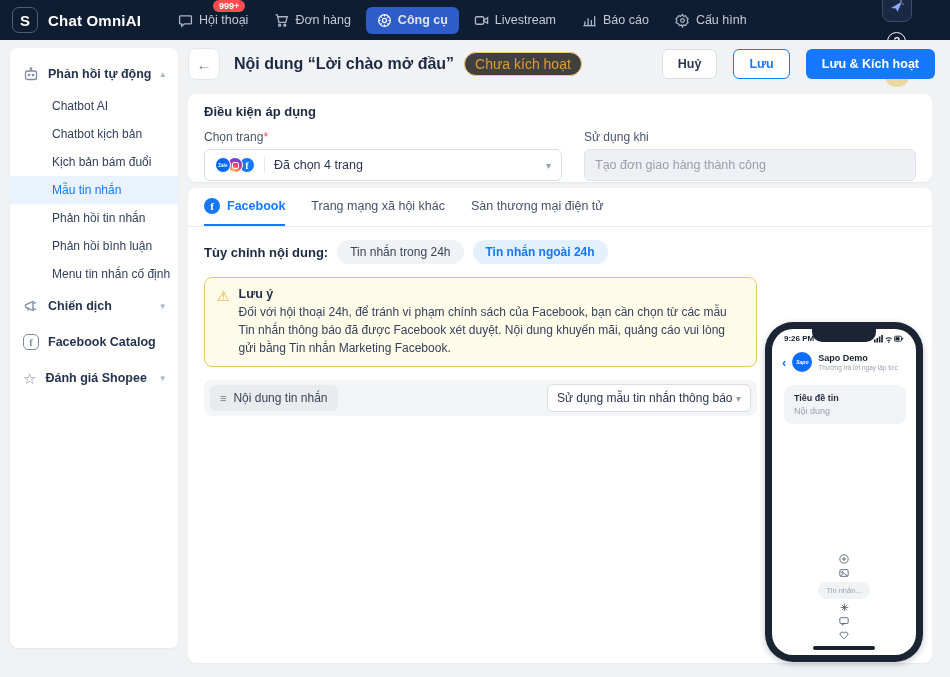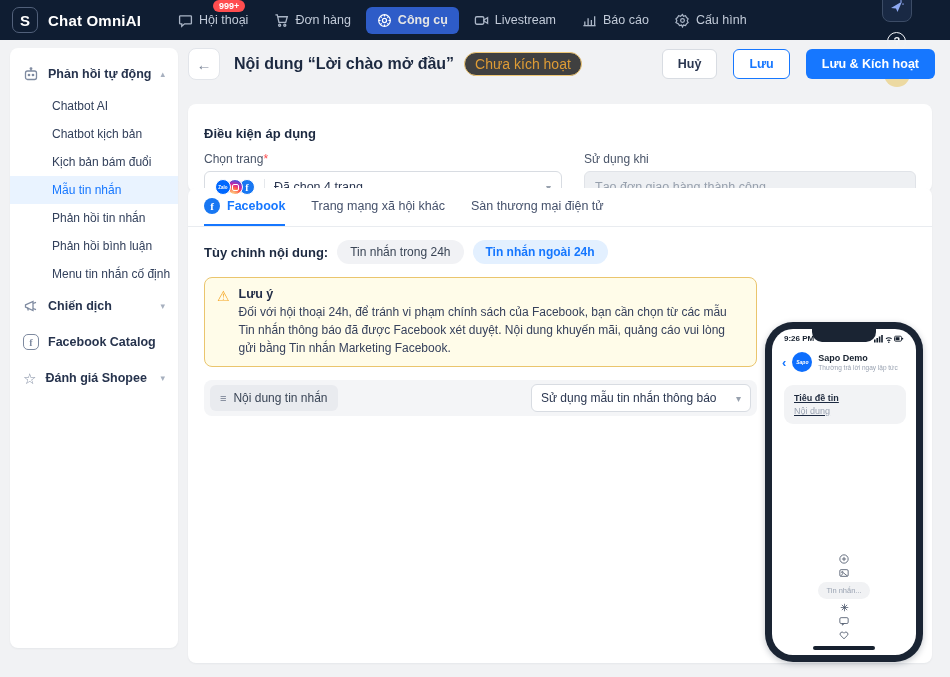--- a/index.html
+++ b/index.html
@@ -40,21 +40,21 @@
   .page-title { margin-left:14px; font-size:16px; font-weight:bold; color:#1c2940; }
   .status-badge { margin-left:10px; border:1px solid #f0c875; background:#404040; color:#df9c35; font-size:14px; padding:3px 10px; border-radius:999px; }
   .header-actions { margin-left:auto; display:flex; gap:16px; }
   .btn { font-size:12.5px; font-weight:bold; border-radius:6px; padding:7px 15px; cursor:pointer; border:1px solid transparent; }
   .btn-cancel { background:#fff; border-color:#d8dce2; color:#2a3650; }
   .btn-save { background:#fff; border-color:#1677ff; color:#1677ff; }
   .btn-primary { background:#1677ff; color:#fff; }
 
   
   .card { position:absolute; background:#fff; border-radius:8px; box-shadow:0 1px 2px rgba(20,30,50,.05); }
-  .card-cond { left:188px; top:104px; width:744px; height:88px; padding:22px 16px; }
+  .card-cond { left:188px; top:94px; width:744px; height:88px; padding:10px 16px; }
   .card-title { font-size:13px; font-weight:bold; color:#1c2940; }
   .cond-row { display:flex; gap:22px; margin-top:11px; }
   .field-label { font-size:12px; color:#4a5569; margin-bottom:5px; }
   .req { color:#ff4d4f; }
   .col-pages { width:358px; }
   .col-usage { flex:1; }
   .select-box { height:32px; border:1px solid #d8dce2; border-radius:6px; background:#fff; display:flex; align-items:center; padding:0 10px; cursor:pointer; }
   .soc-icons { display:flex; }
   .soc { width:16px; height:16px; border-radius:50%; color:#fff; font-weight:bold; display:flex; align-items:center; justify-content:center; border:1.5px solid #fff; }
   .soc + .soc { margin-left:-4px; }
@@ -78,35 +78,35 @@
   .pill { font-size:12px; padding:5px 13px; border-radius:999px; cursor:pointer; }
   .pill-gray { background:#f1f2f5; color:#3a4556; }
   .pill-blue { background:#e3f0ff; color:#1677ff; font-weight:bold; }
   .warning { margin:13px 16px 0; width:553px; border:1px solid #eac56d; background:#fffce9; border-radius:8px; padding:9px 12px; display:flex; gap:9px; }
   .warn-icon { color:#f5a623; font-size:14px; line-height:1.3; }
   .warn-title { font-size:12.5px; font-weight:bold; color:#242f48; margin-bottom:2px; }
   .warn-text { font-size:12px; color:#36415c; line-height:1.5; }
   .msg-row { margin:13px 16px 0; width:553px; height:36px; background:#f4f5f7; border-radius:8px; display:flex; align-items:center; padding:0 6px; }
   .msg-chip { display:flex; align-items:center; gap:7px; background:#e9ebef; border-radius:6px; padding:6px 10px; font-size:12px; color:#3a4556; cursor:grab; }
   .grip { color:#6c7689; font-size:11px; }
-  .msg-select { margin-left:auto; width:220px; height:28px; background:#fff; border:1px solid #d8dce2; border-radius:6px; display:flex; align-items:center; padding:0 9px; font-size:12px; color:#2a3650; cursor:pointer; }
+  .msg-select { margin-left:auto; width:204px; height:28px; background:#fff; border:1px solid #d8dce2; border-radius:6px; display:flex; align-items:center; padding:0 9px; font-size:12px; color:#2a3650; cursor:pointer; }
   .msg-select span:first-child { flex:1; }
 
   
   .phone { position:absolute; left:577px; top:134px; width:158px; height:340px; background:#1a2433; border-radius:28px; padding:7px; box-shadow:0 2px 6px rgba(20,30,50,.25); }
   .phone-screen { position:relative; width:100%; height:100%; background:#fff; border-radius:21px; overflow:hidden; }
   .notch { position:absolute; top:0; left:50%; transform:translateX(-50%); width:64px; height:13px; background:#1a2433; border-radius:0 0 10px 10px; }
   .p-status { display:flex; justify-content:space-between; align-items:center; padding:5px 12px 0; }
   .p-time { font-size:8px; font-weight:bold; color:#16202e; }
   .p-chat-head { display:flex; align-items:center; gap:6px; padding:9px 10px 7px; }
   .p-back { color:#1677ff; font-size:13px; font-weight:bold; line-height:1; }
   .p-logo { width:20px; height:20px; border-radius:50%; background:#0d6efd; color:#fff; font-size:5px; font-weight:bold; font-style:italic; display:flex; align-items:center; justify-content:center; }
   .p-name { font-size:9px; font-weight:bold; color:#16202e; }
   .p-sub { font-size:6.5px; color:#9aa3b2; margin-top:1px; }
-  .p-card { margin:6px 12px; background:#f2f3f5; border-radius:9px; padding:8px 10px; width:122px;text-decoration:underline; }
+  .p-card { margin:6px 12px; background:#f2f3f5; border-radius:9px; padding:8px 10px; width:122px; }
   .p-card-title { font-size:9px; font-weight:bold; color:#1f2a3d; }
   .p-card-body { font-size:9px; color:#9aa3b2; margin-top:3px; }
   .p-inputbar { position:absolute; bottom:15px; left:8px; right:8px; display:flex; align-items:center; gap:4px;flex-direction:column; }
   .p-ic { color:#3a4556; flex:none; display:flex; }
   .p-ic svg { stroke:#4a5569; }
   .p-input { flex:1; background:#f1f2f4; border-radius:999px; padding:4px 8px; font-size:7.5px; color:#9aa3b2; }
   .home-bar { position:absolute; bottom:5px; left:50%; transform:translateX(-50%); width:62px; height:4px; background:#16202e; border-radius:4px; }
 </style>
 </head>
 <body>

